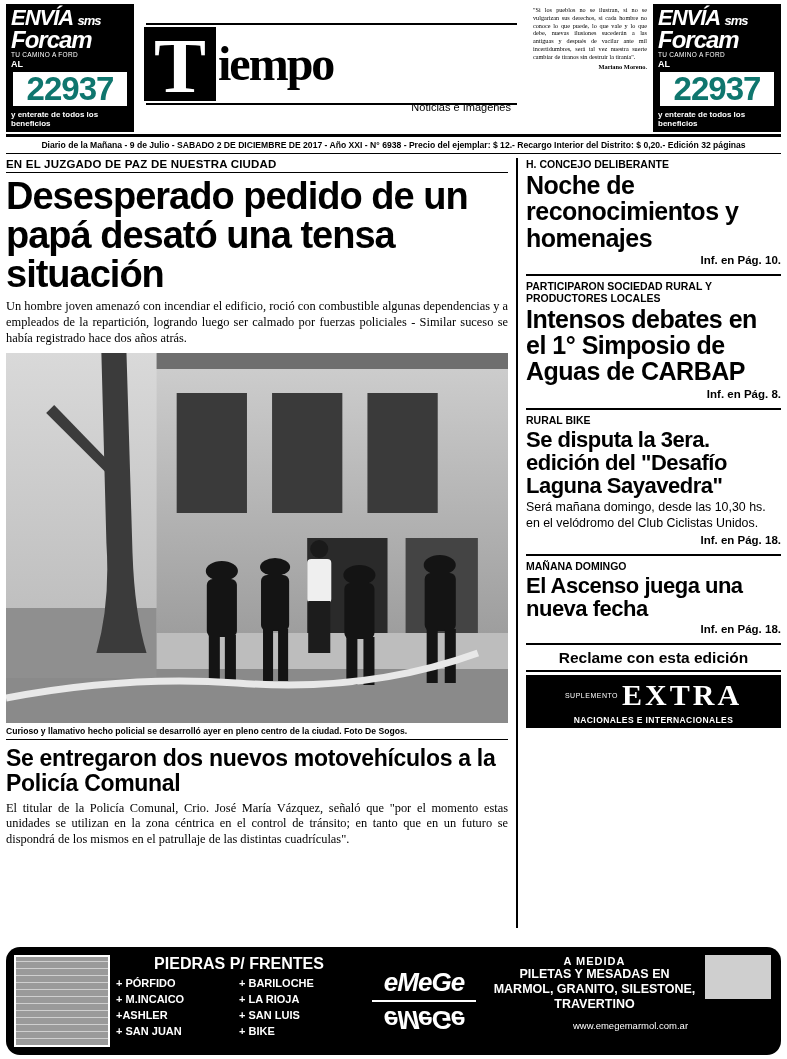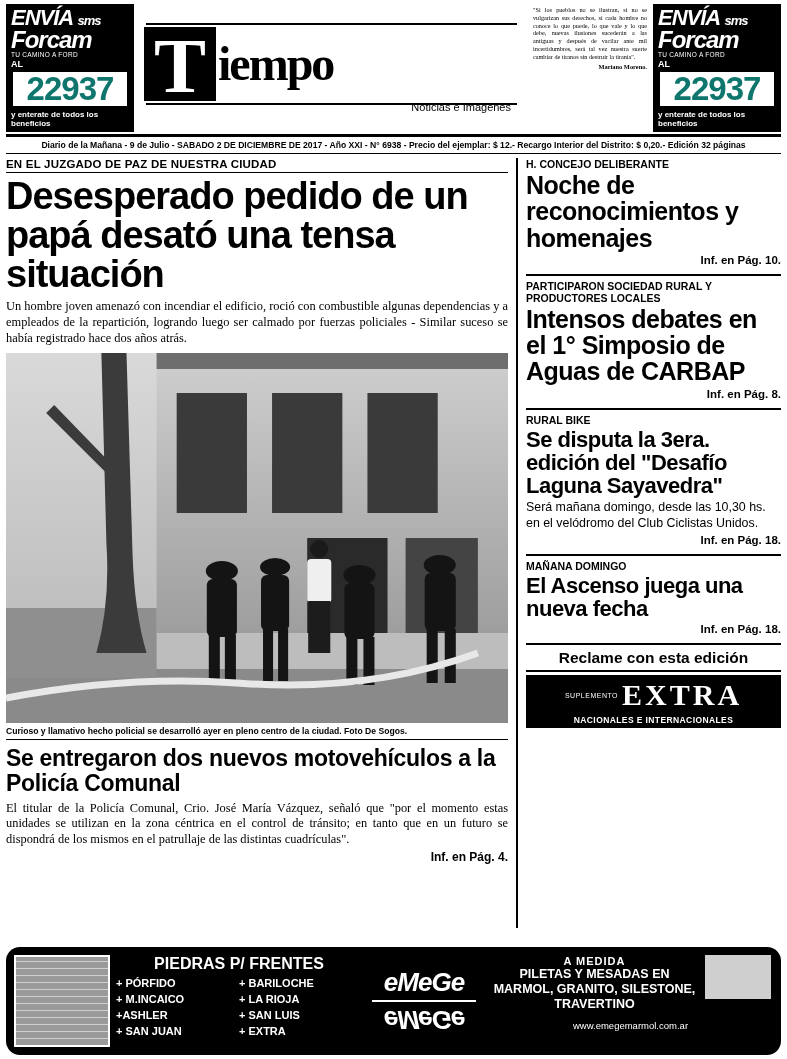--- a/index.html
+++ b/index.html
@@ -275,21 +275,20 @@
               <rect x="301" y="248" width="22" height="52" fill="#1c1c1c"></rect>
             </g>
 
           <path d="M470 300 Q360 340 230 330 Q120 322 0 345" stroke="#e8e8e8" stroke-width="7" fill="none"></path>
         </svg>
       </div>
       <div class="photo-caption">Curioso y llamativo hecho policial se desarrolló ayer en pleno centro de la ciudad. Foto De Sogos.</div>
 
       <div class="headline-sub">Se entregaron dos nuevos motovehículos a la Policía Comunal</div>
       <div class="lede">El titular de la Policía Comunal, Crio. José María Vázquez,  señaló que "por el momento estas unidades se utilizan en la zona céntrica en el control de tránsito; en tanto que en un futuro se dispondrá de los mismos en el patrullaje de las distintas cuadrículas".</div>
-      <div class="refline">Inf. en Pág. 4.</div>
     </div>
 
     <div class="col-right">
 
       <div class="rblock">
         <div class="rkicker">H. CONCEJO DELIBERANTE</div>
         <div class="rhead">Noche de reconocimientos y homenajes</div>
         <div class="rref">Inf. en Pág. 10.</div>
       </div>
 
@@ -329,21 +328,21 @@
         <div>
           <div>+ PÓRFIDO</div>
           <div>+ M.INCAICO</div>
           <div>+ASHLER</div>
           <div>+ SAN JUAN</div>
         </div>
         <div>
           <div>+ BARILOCHE</div>
           <div>+ LA RIOJA</div>
           <div>+ SAN LUIS</div>
-          <div>+ EXTRA</div>
+          <div>+ BIKE</div>
         </div>
       </div>
     </div>
     <div class="ad-logo">
       <div class="ad-logo-top">eMeGe</div>
       <div class="ad-logo-bar"></div>
       <div class="ad-logo-bot">eMeGe</div>
     </div>
     <div class="ad-right">
       <div class="ad-icon"></div>

